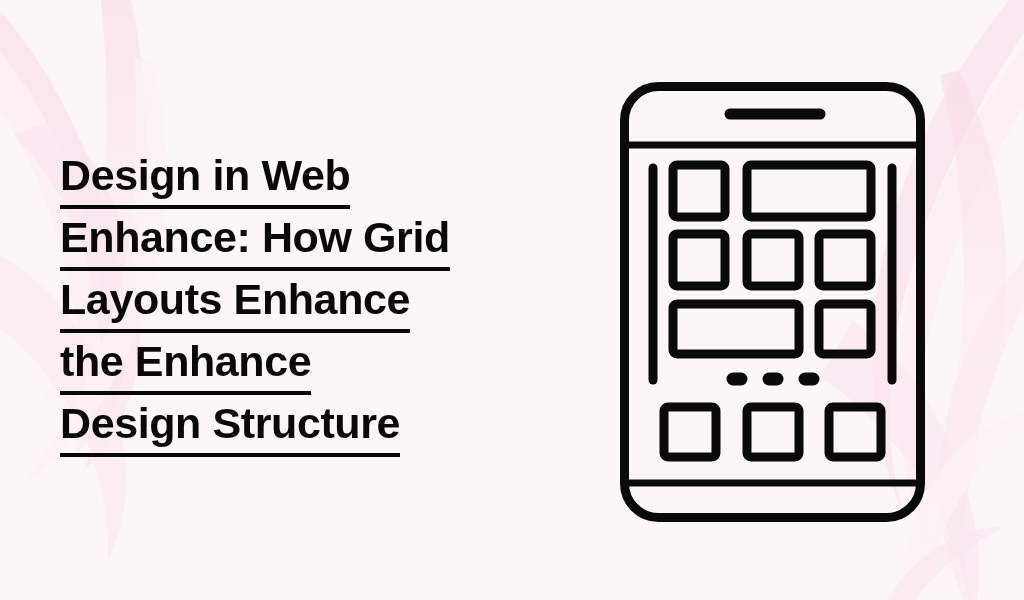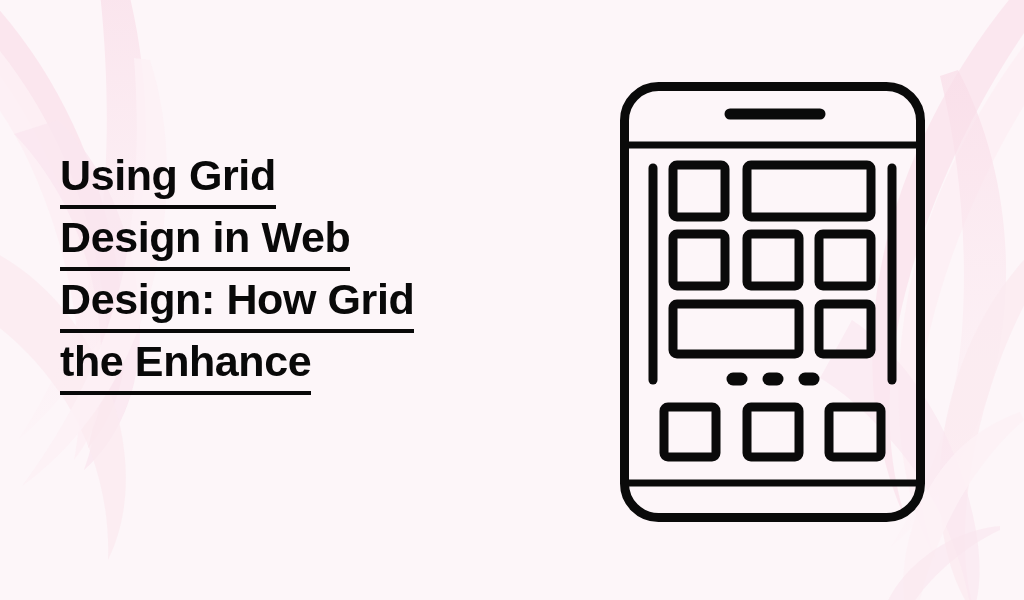--- a/index.html
+++ b/index.html
@@ -99,24 +99,25 @@
       <path d="M852,320 C900,352 942,412 964,482 C982,540 984,584 972,616
                C964,560 940,502 904,456 C876,420 844,392 820,378 Z" fill="#fae6ef" opacity="0.65"></path>
       <path d="M1024,420 C986,452 950,506 930,566 C918,602 914,622 916,640
                C896,602 900,544 926,494 C950,448 986,424 1020,412 Z" fill="#fdf1f6" opacity="0.85"></path>
       <path d="M1000,530 C962,548 928,578 906,614 C892,636 886,650 884,662
                C870,634 884,594 914,566 C942,540 974,528 1000,526 Z" fill="#fae6ef" opacity="0.6"></path>
     </g>
   </svg>
 
   <h1 id="headline">
-    <span class="hl-line"><span>Using Grid</span></span>
     <span class="hl-line"><span>Design in Web</span></span>
-    <span class="hl-line"><span>Design: How Grid</span></span>
+    <span class="hl-line"><span>Enhance: How Grid</span></span>
+    <span class="hl-line"><span>Layouts Enhance</span></span>
     <span class="hl-line"><span>the Enhance</span></span>
+    <span class="hl-line"><span>Design Structure</span></span>
   </h1>
 
   <div id="phone-illustration">
     <svg width="340" height="465" viewBox="0 0 340 465" xmlns="http://www.w3.org/2000/svg" fill="none" stroke="#0a0a0a" stroke-width="9" stroke-linecap="round" stroke-linejoin="round">
 
       <rect x="19.5" y="18.5" width="296" height="431" rx="34" ry="34"></rect>
 
       <line x1="125" y1="46" x2="215" y2="46" stroke-width="11"></line>
 
       <line x1="20" y1="77" x2="315" y2="77" stroke-width="7" stroke-linecap="butt"></line>

